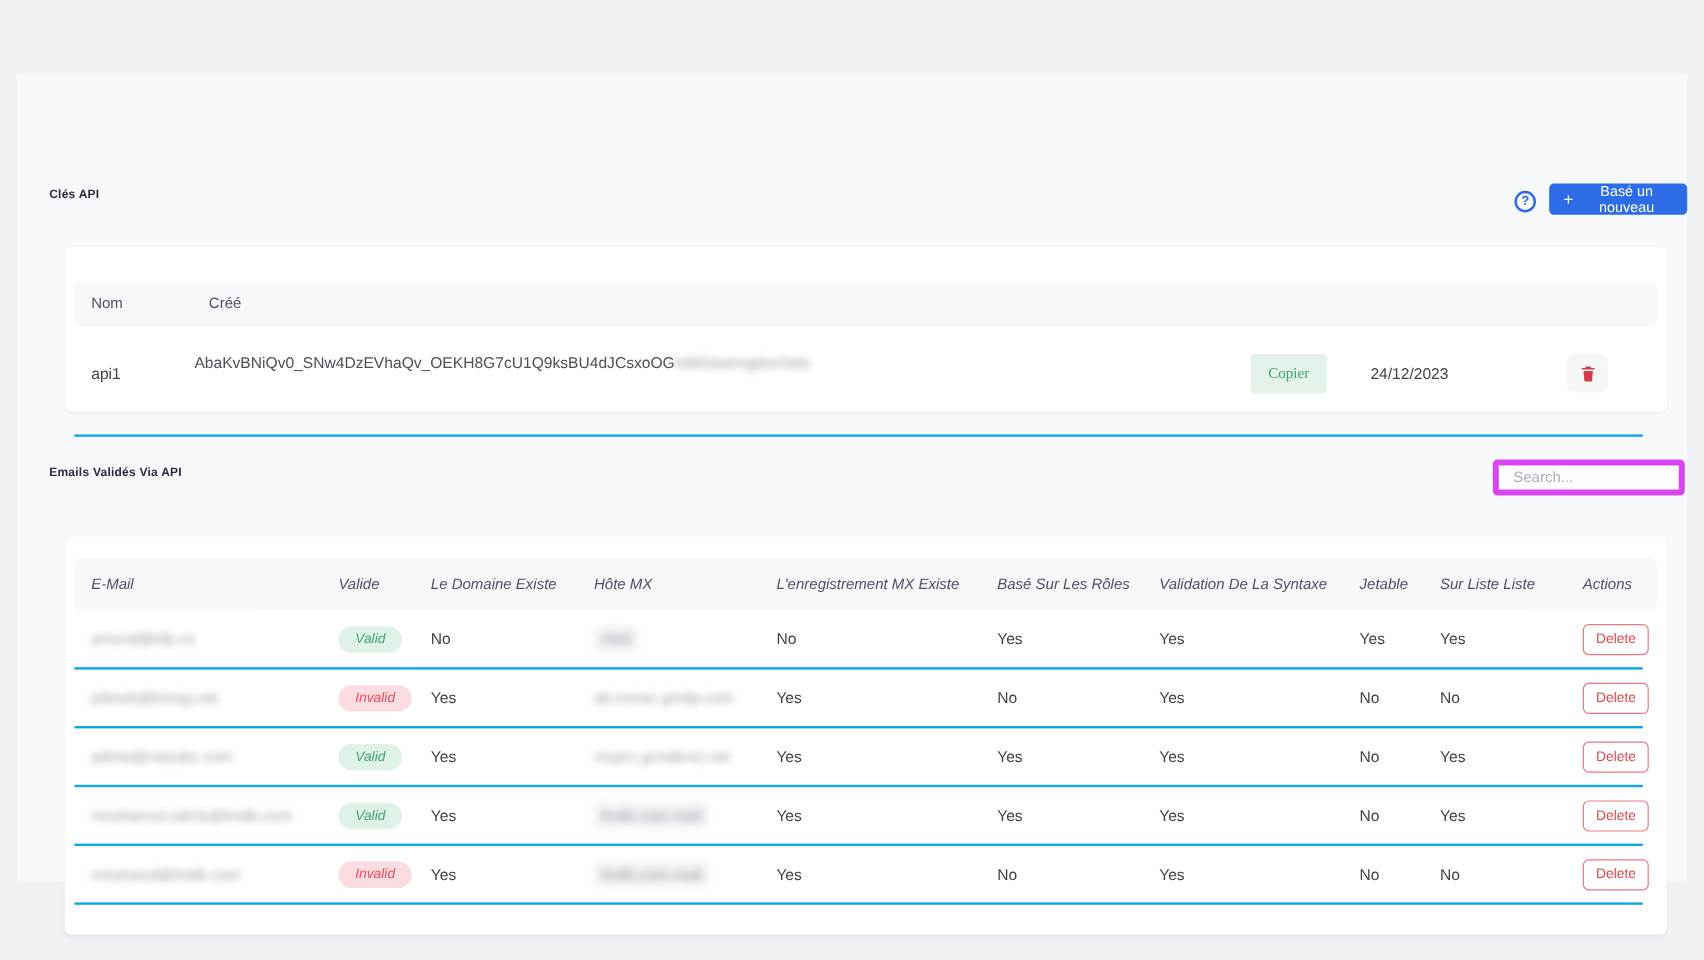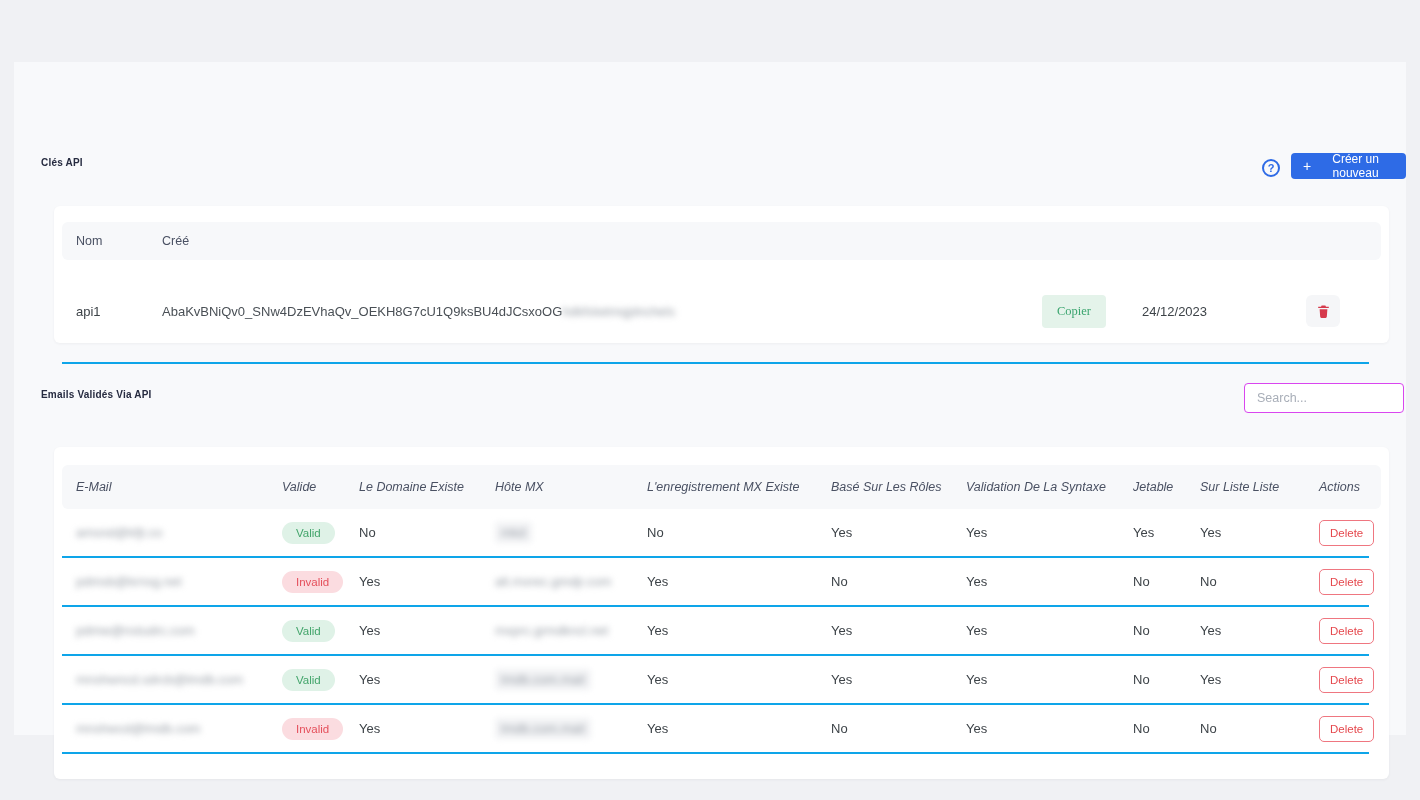--- a/index.html
+++ b/index.html
@@ -47,81 +47,81 @@
   .thead {
     position:absolute; left:8px; right:8px; background:#f7f8fa;
     border-radius:6px; display:grid; align-items:center;
     color:#4a5163; font-size:12.5px;
   }
   .thead > div, .trow > div { padding-left:14px; }
 
   .api-grid  { grid-template-columns:86px 980px 152px 101px; }
   .mail-grid { grid-template-columns:206px 77px 136px 152px 184px 135px 167px 67px 119px 76px; }
 
-  #api-head { top:16px; height:38px; }
+  #api-head { top:28px; height:38px;gap:12px; }
   #mail-head { top:18px; height:44px;font-style:italic; }
 
   .trow {
     position:absolute; left:8px; right:20px; display:grid; align-items:center;
     font-size:13px; color:#3d4348; border-bottom:2px solid #0ea5e9;
   }
   #api-row { top:54px; height:104px; }
   .mail-row { height:49px; }
 
-  .keycell { display:flex; align-items:center; }
+  .keycell { display:flex; }
   .keytext { white-space:nowrap; color:#4a5056; font-size:13px; }
   .redact {
     color:#9aa0a8; filter:blur(3px); white-space:nowrap; user-select:none;
   }
   .redact-bg { background:#f1f2f4; border-radius:4px; padding:3px 6px; }
 
   .copy-btn {
     margin-left:auto; margin-right:22px;
     background:#e4f3ea; color:#3ba56f; border:none; border-radius:4px;
     padding:9px 15px; font-size:12.5px; cursor:pointer; font-family:Liberation Serif, serif;
   }
   .trash-btn {
     width:34px; height:32px; background:#f5f6f8; border:none; border-radius:6px;
     display:flex; align-items:center; justify-content:center; cursor:pointer;
     margin-left:12px;
   }
 
   .search-input {
     position:absolute; left:1230px; top:321px; width:160px; height:30px;
-    border:1px solid #d946ef; border-radius:4px; background:#fff;
+    border:5px solid #d946ef; border-radius:4px; background:#fff;
     padding:0 12px; font-size:12.5px; color:#3d4348; font-family:inherit;
     outline:none;
   }
   .search-input::placeholder { color:#a8aeb8; }
 
   .badge {
     display:inline-block; border-radius:999px; padding:5px 14px;
     font-size:11.5px;
   }
-  .badge.valid   { background:#dff2e7; color:#43a56b; }
-  .badge.invalid { background:#fbdce0; color:#e5505c; }
+  .badge.valid   { background:#dff2e7; color:#43a56b;font-style:italic; }
+  .badge.invalid { background:#fbdce0; color:#e5505c;font-style:italic; }
 
   .delete-btn {
     background:#fff; border:1px solid #ef7680; color:#e5484d;
     border-radius:5px; padding:6px 10px; font-size:11.5px; cursor:pointer;
     font-family:inherit;
   }
 </style>
 </head>
 <body>
 
 <div class="panel">
 
   <div class="section-title" id="title-api">Clés API</div>
 
   <button class="help-btn">?</button>
 
   <button class="create-btn">
     <span class="plus">+</span>
-    <span>Créer un nouveau</span>
+    <span>Basé un nouveau</span>
   </button>
 
   <div class="card" id="card-api">
     <div class="thead api-grid" id="api-head">
       <div>Nom</div>
       <div>Créé</div>
       <div></div>
     </div>
 
     <div class="trow api-grid" id="api-row">

